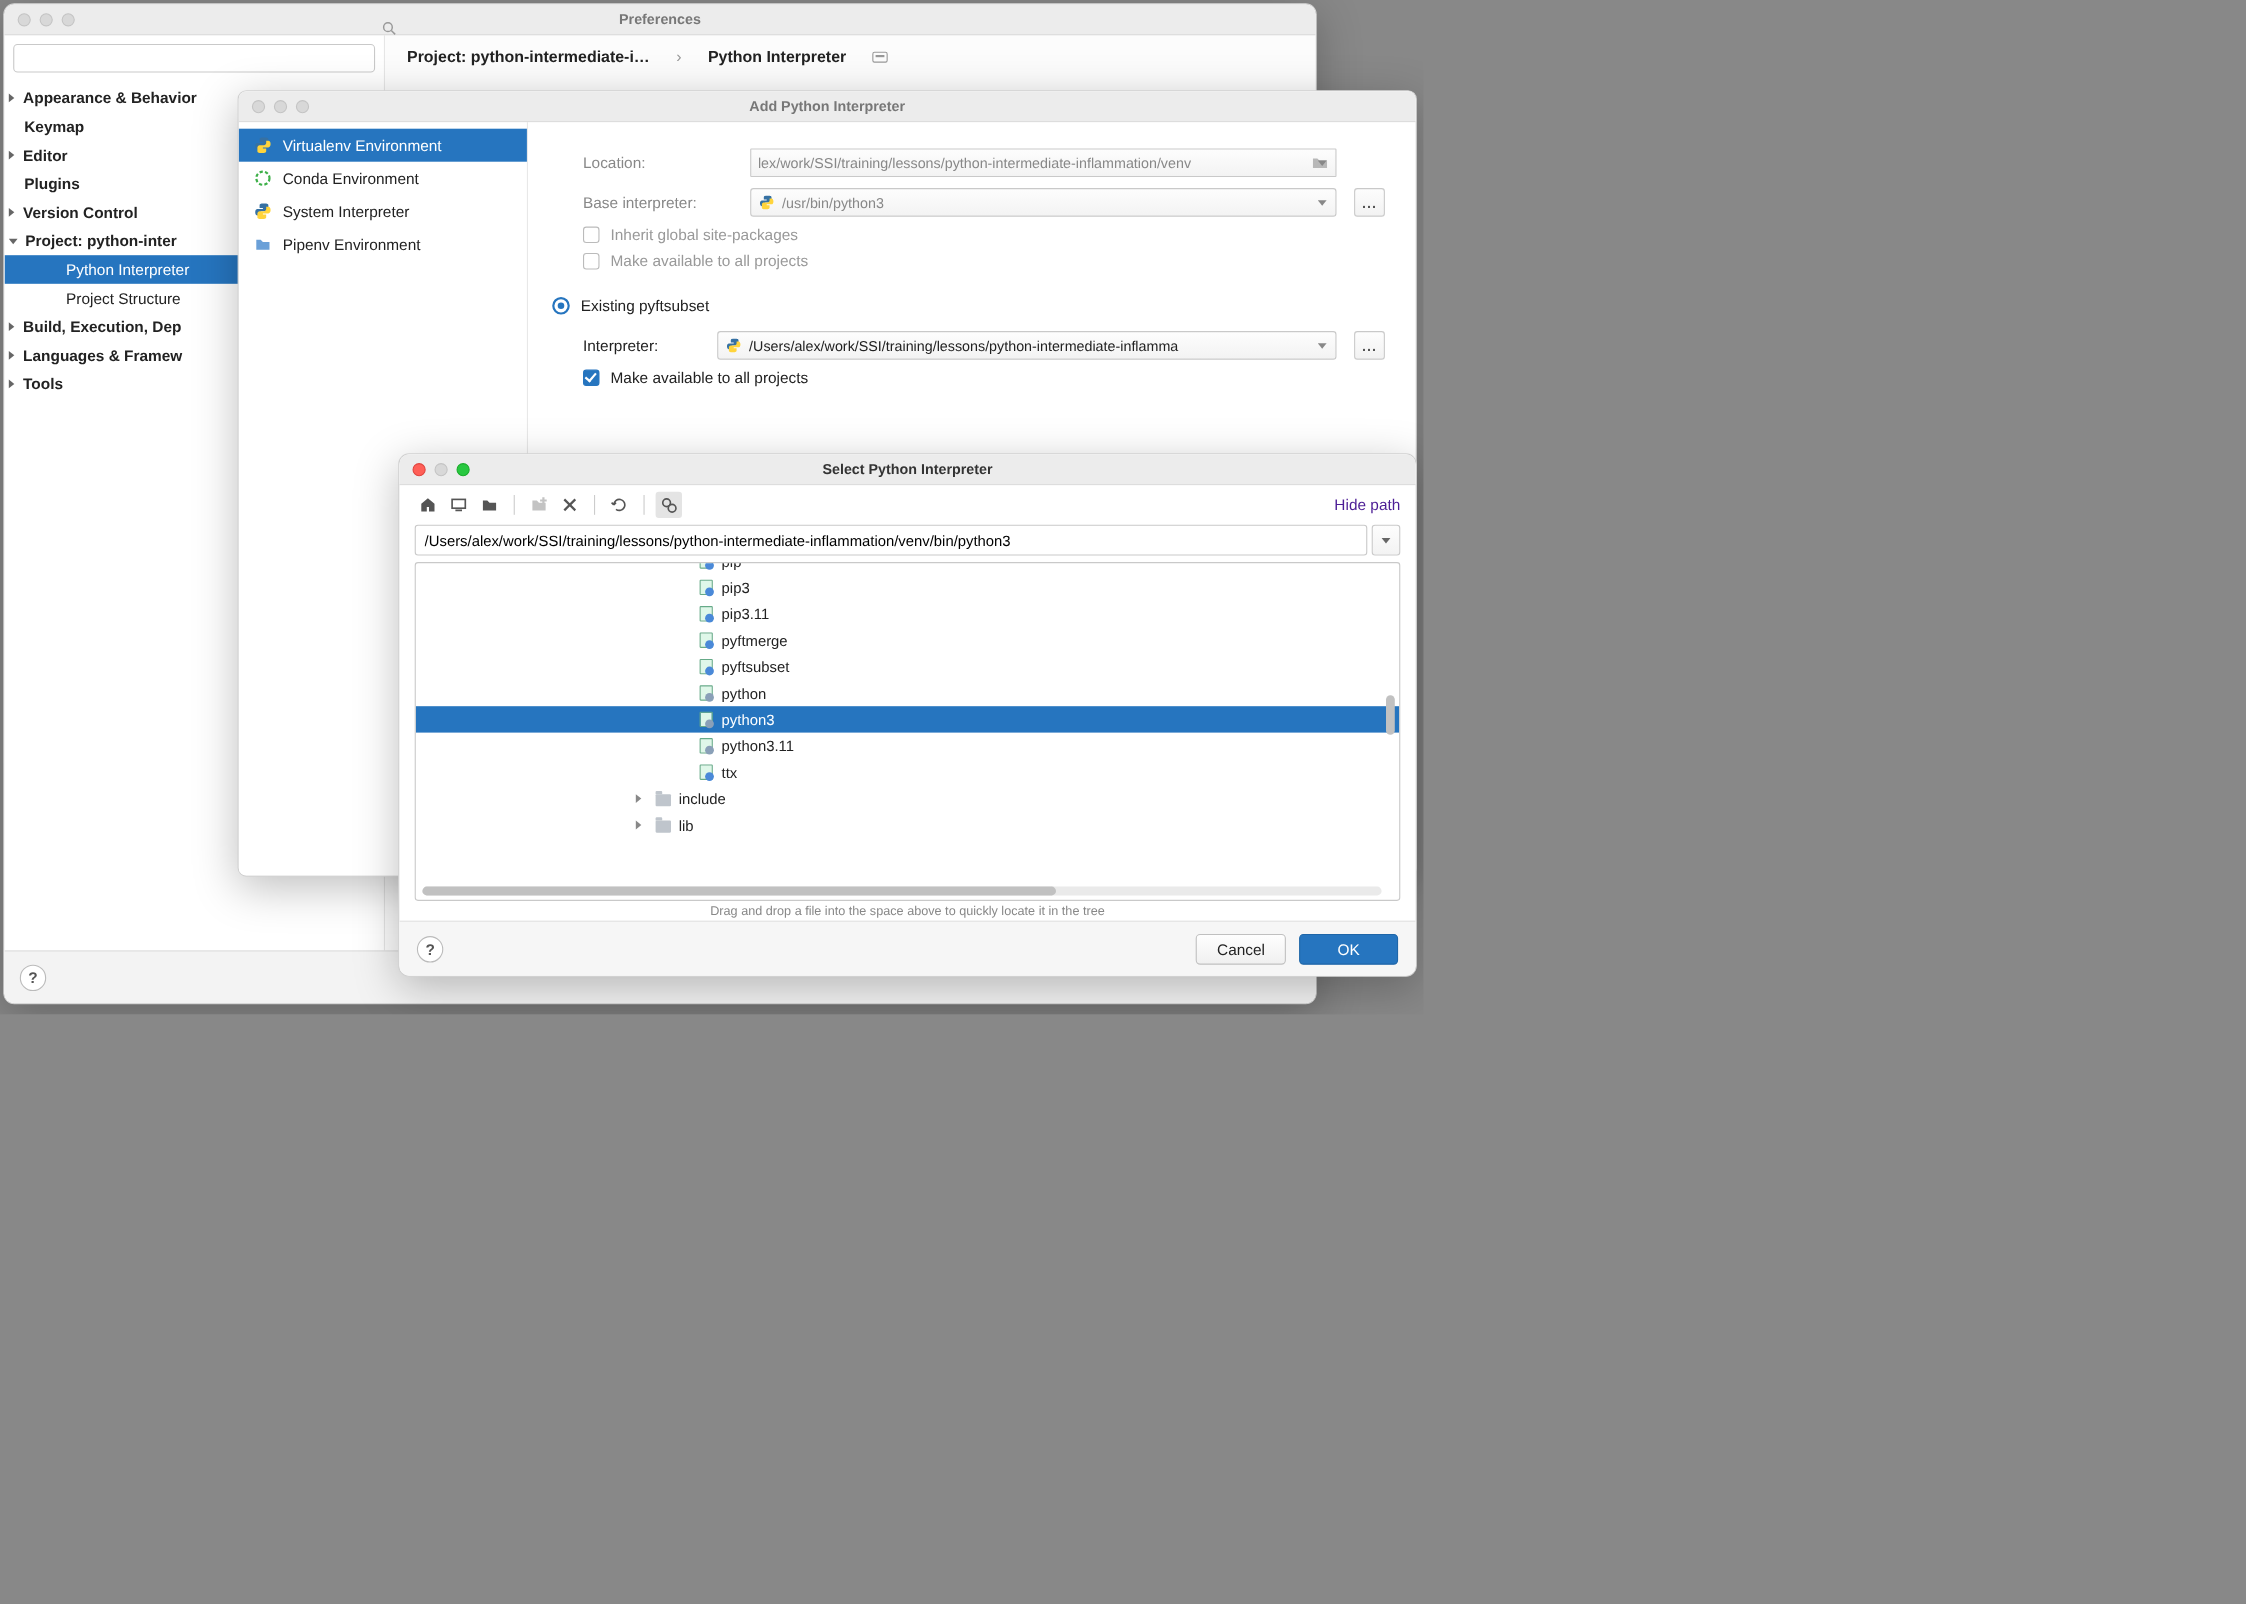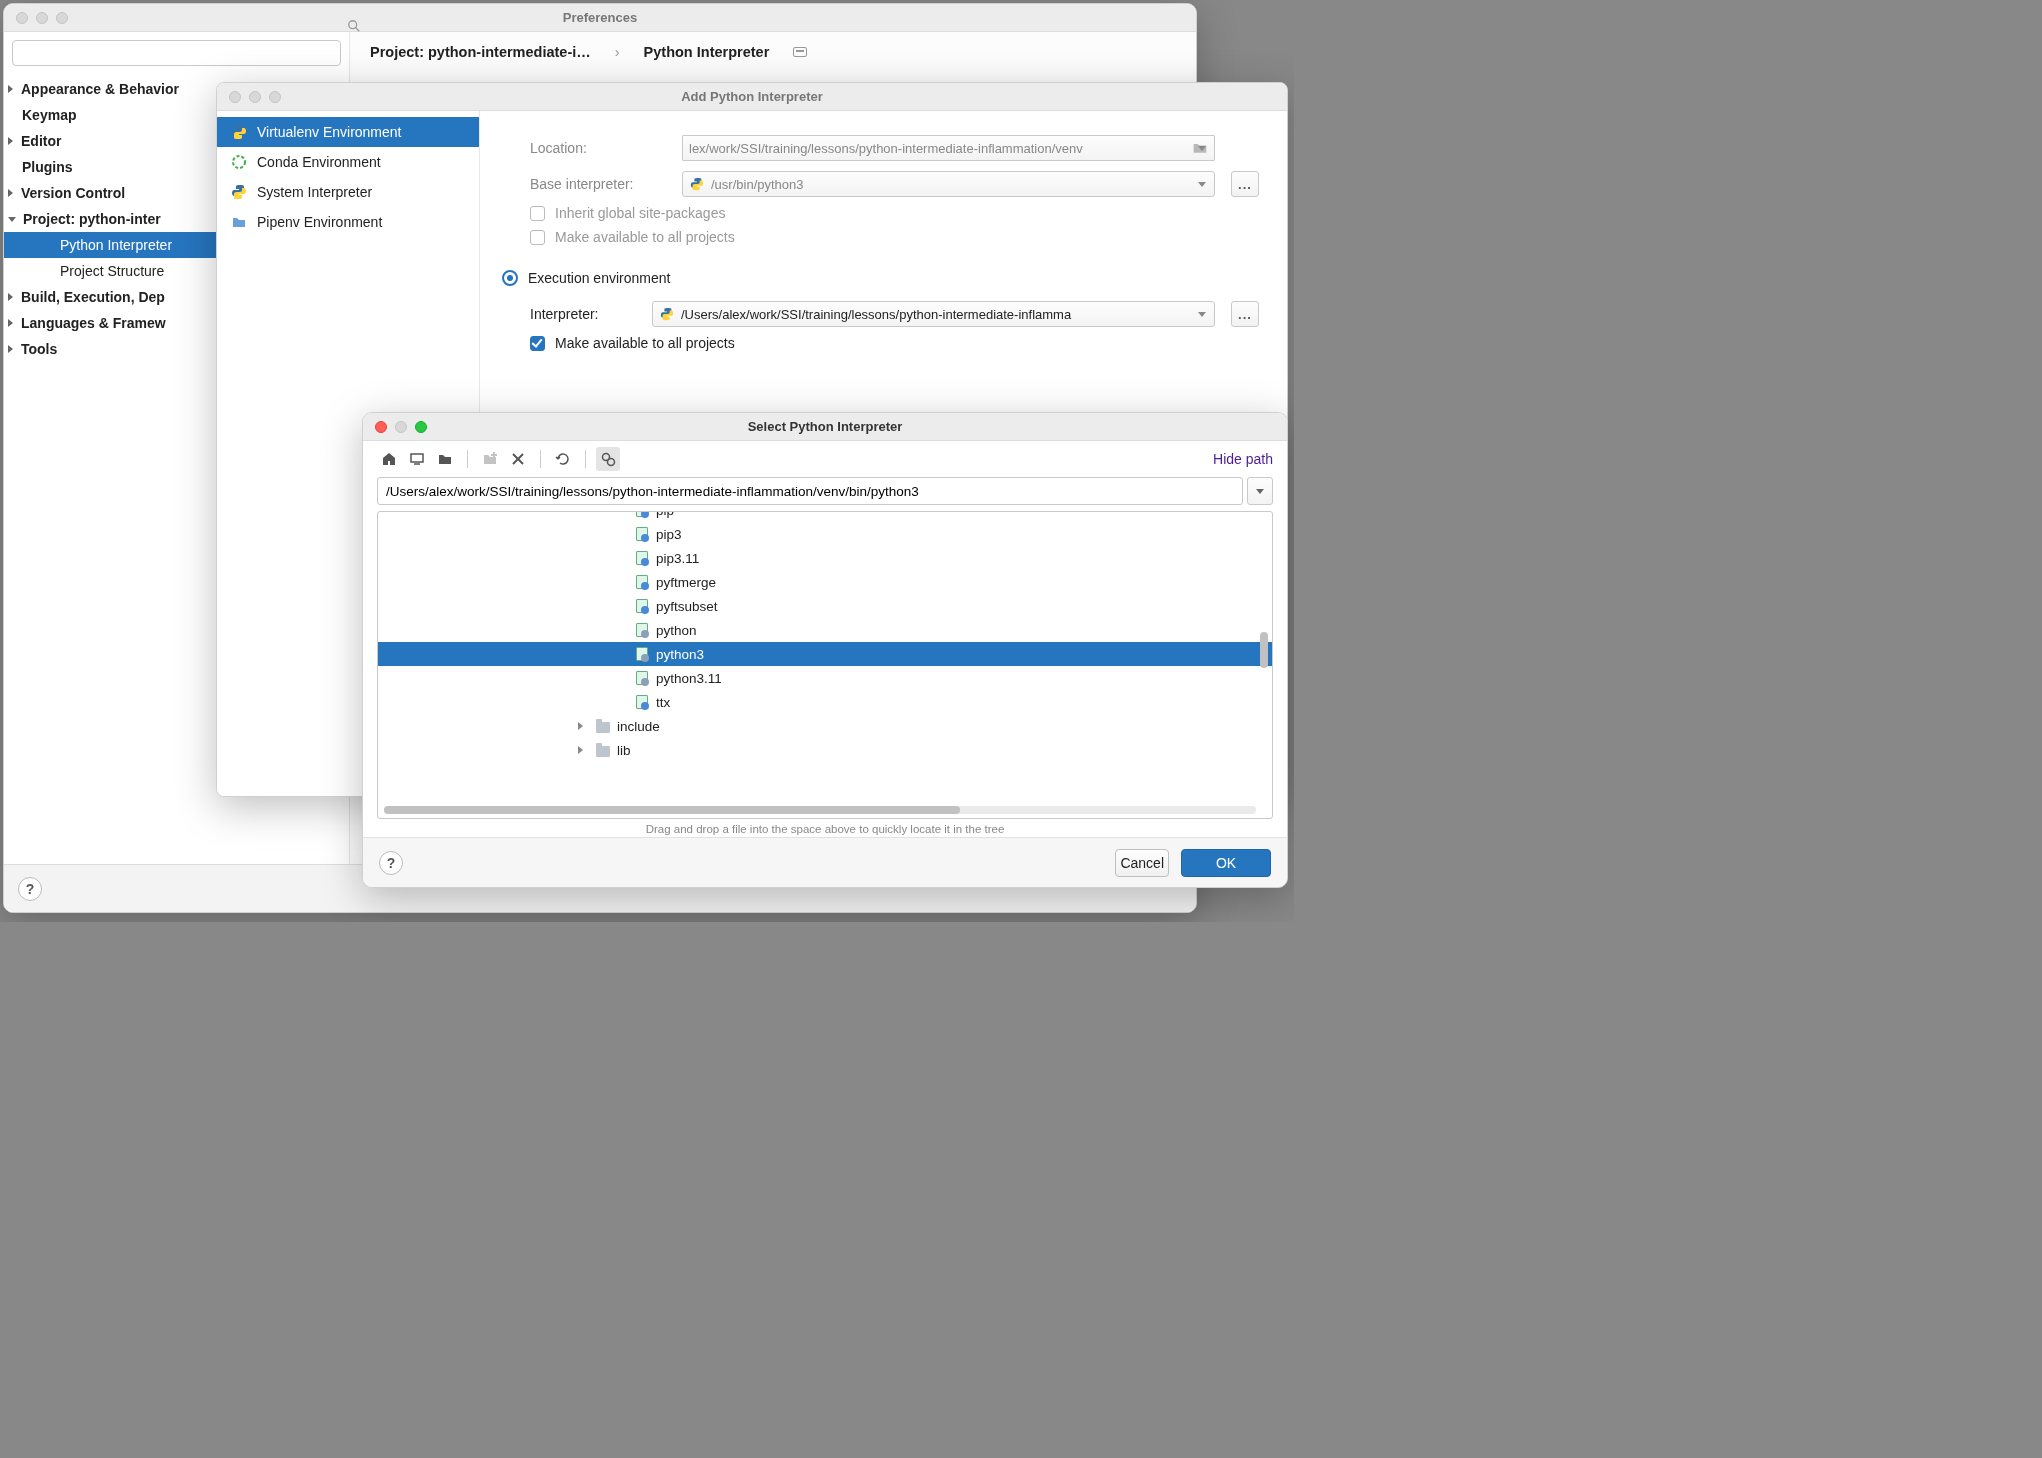--- a/index.html
+++ b/index.html
@@ -287,21 +287,21 @@
 .si-scroll-h::after { content:""; position:absolute; left:0; width:66%; top:0; bottom:0; background:#c1c1c1; border-radius:4px; }
 .si-scroll-v { position:absolute; right:4px; top:120px; width:8px; height:36px; background:#c1c1c1; border-radius:4px; }
 .si-footer {
   height: 50px;
   border-top: 1px solid #e2e2e2;
   display:flex; align-items:center; padding: 0 16px;
   background:#f6f6f6;
 }
 .btn {
   height: 28px;
-  padding: 0 4px;
+  padding: 0 18px;
   border-radius: 4px;
   font-size: 14px;
   display:flex; align-items:center; justify-content:center;
 }
 .btn-default { background: linear-gradient(#fefefe,#f0f0f0); border:1px solid #c0c0c0; }
 .btn-primary { background:#2675bf; color:#fff; border:1px solid #1f66a8; min-width:90px; }
 
 svg { display:block; }
 </style>
 </head>
@@ -429,21 +429,21 @@
         <span class="checkbox"></span>
         <span>Inherit global site-packages</span>
       </div>
       <div class="check-row">
         <span class="checkbox"></span>
         <span>Make available to all projects</span>
       </div>
 
       <div class="radio-row" style="margin-top:20px;">
         <span class="radio checked"></span>
-        <span>Execution environment</span>
+        <span>Existing pyftsubset</span>
       </div>
       <div class="form-group g2">
         <span class="flabel active">Interpreter:</span>
         <div class="dropdown active">
           <span class="ai-icon">
             <svg class="ic-python" viewBox="0 0 16 16">
                 <path fill="#3671a3" d="M8 1c-3 0-3 1-3 2v2h3v1H3c-1 0-2 1-2 3s1 3 2 3h2v-2c0-1 1-2 2-2h4c1 0 2-1 2-2V3c0-1 0-2-3-2H8z"></path>
                 <path fill="#ffd43b" d="M8 15c3 0 3-1 3-2v-2H8v-1h5c1 0 2-1 2-3s-1-3-2-3h-2v2c0 1-1 2-2 2H5c-1 0-2 1-2 2v3c0 1 0 2 3 2h2z"></path>
               </svg>
           </span>

